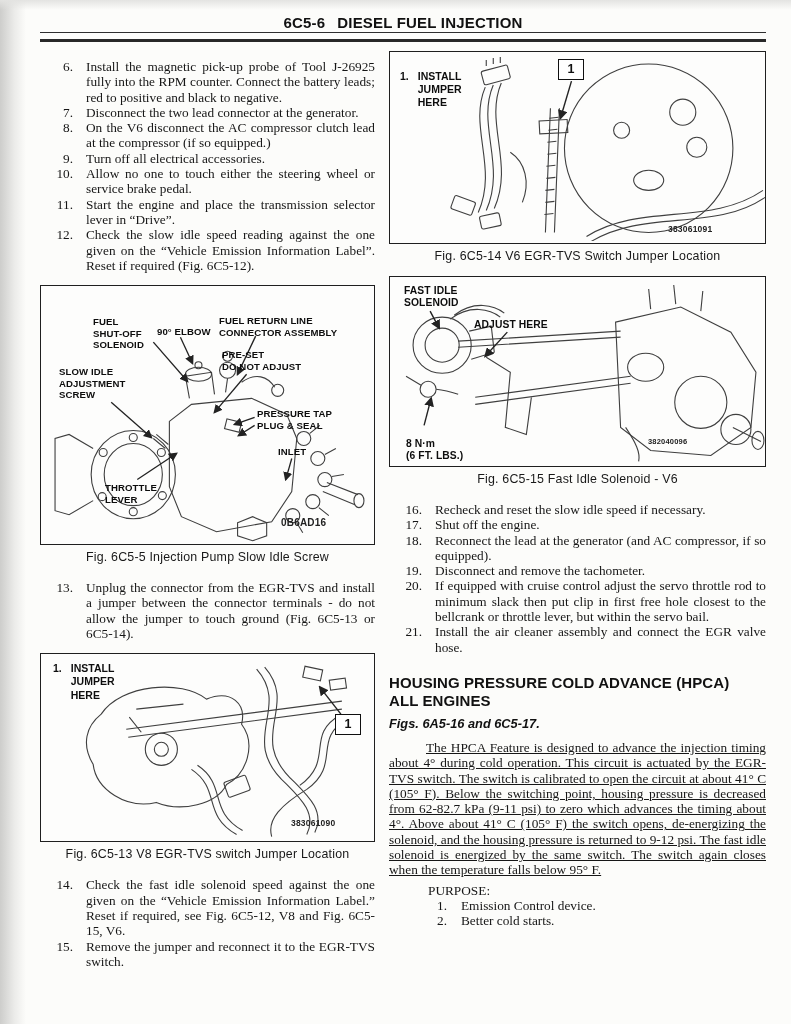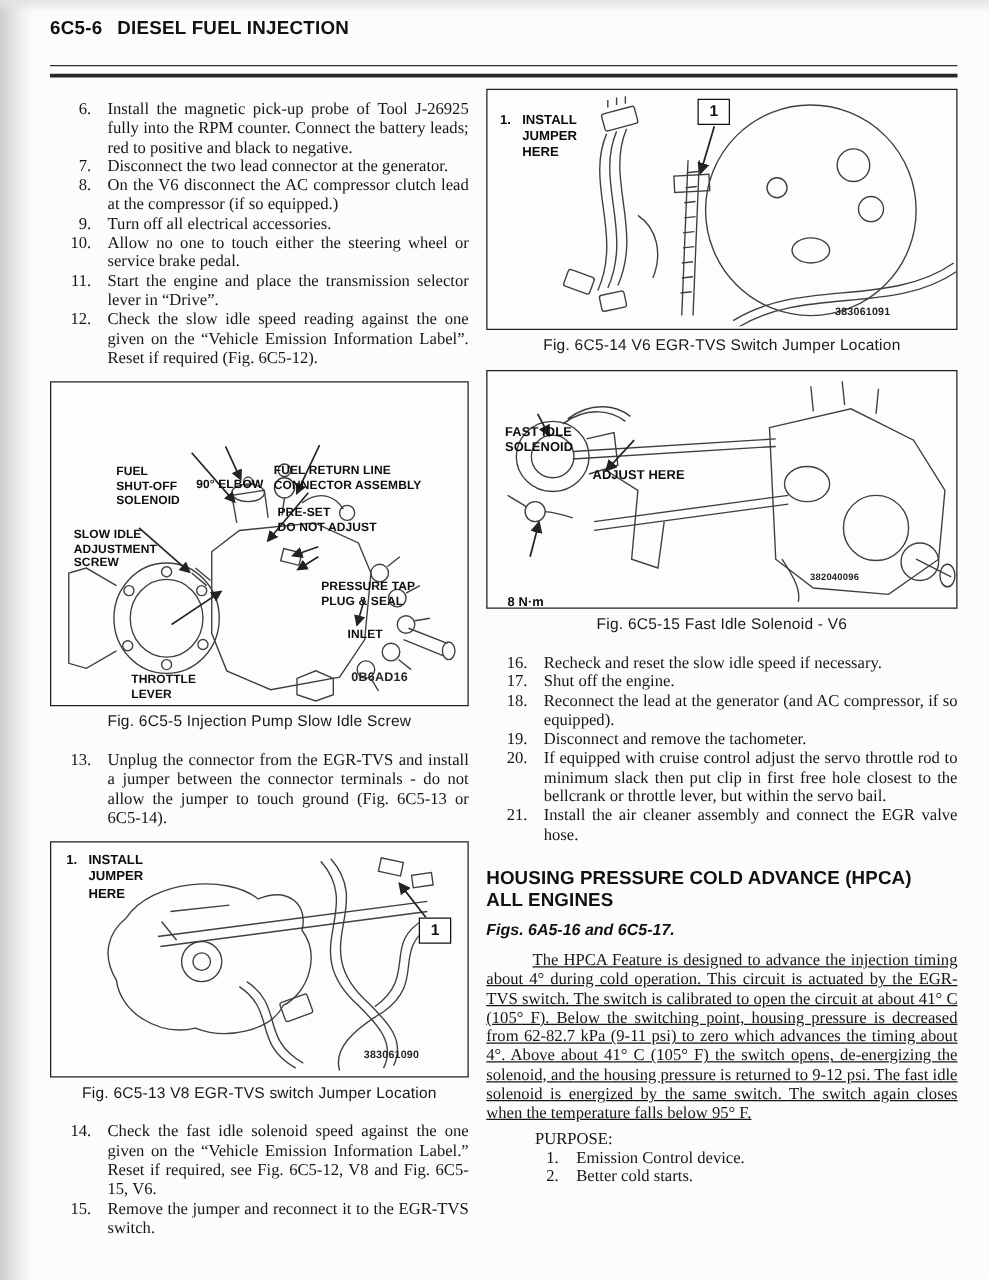--- a/index.html
+++ b/index.html
@@ -6,41 +6,41 @@
   body{background:#efefed;font-family:"Liberation Serif",serif;}
   .page{position:relative;width:791px;height:1024px;background:#fcfcfa;color:#161616;overflow:hidden;margin:0 auto;}
   .scan-edge{position:absolute;left:0;top:0;bottom:0;width:26px;
     background:linear-gradient(to right,#cdcdcb,#ebebe9 55%,rgba(235,235,233,0));}
   .scan-top{position:absolute;left:0;top:0;right:0;height:10px;
     background:linear-gradient(to bottom,#e3e3e1,rgba(227,227,225,0));}
   .content{position:absolute;left:40px;top:14px;width:726px;}
 
   
   .hdr{font:bold 15px/18px "Liberation Sans",sans-serif;letter-spacing:.2px;color:#111;
-    padding-bottom:20px;border-bottom:1.2px solid #2e2e2e;}
+    padding-bottom:0;border-bottom:1.2px solid #2e2e2e;text-align:center;}
   .hdr .sec{margin-right:12px;}
   .hdr-rule{height:3px;background:#282828;margin-top:6px;}
 
   
   .cols{display:flex;gap:14px;margin-top:9px;}
   .col-l{width:335px;}
   .col-r{width:377px;}
 
   
   .steps{font-size:13.3px;line-height:15.3px;}
   .step{display:flex;}
   .step .n{flex:0 0 33px;text-align:right;}
   .step .t{flex:1;margin-left:13px;text-align:justify;}
 
   
   .figwrap{margin-top:12px;}
   .figbox{position:relative;border:1.6px solid #1f1f1f;background:#fdfdfc;overflow:hidden;}
   .figbox svg{position:absolute;inset:0;display:block;}
   .flabel{position:absolute;font:bold 9.6px/1.2 "Liberation Sans",sans-serif;color:#0d0d0d;
-    white-space:pre-line;letter-spacing:.1px;margin-top:36px;}
+    white-space:pre-line;letter-spacing:.1px;}
   .flabel.big{font-size:10.3px;}
   .jlabel{position:absolute;display:flex;font:bold 10.5px/1.25 "Liberation Sans",sans-serif;color:#0d0d0d;}
   .jlabel .jn{margin-right:9px;}
   .jlabel .jt{white-space:pre-line;}
   .fcode{position:absolute;font:bold 8.5px "Liberation Sans",sans-serif;color:#222;letter-spacing:.2px;}
   .fcode.big{font-size:10px;}
   .callout{position:absolute;width:24px;height:19px;border:1.8px solid #101010;background:#fff;
     font:bold 12.5px/19px "Liberation Sans",sans-serif;text-align:center;color:#101010;}
   .fcap{font:12.4px/15px "Liberation Sans",sans-serif;color:#191919;text-align:center;
     margin-top:5px;letter-spacing:.2px;}
@@ -312,21 +312,21 @@
               </g>
               <g stroke="#222" stroke-width="1.4" fill="none" marker-end="url(#ah15)">
                 <path d="M40,34 L49,51"></path>
                 <path d="M117,55 L95,79"></path>
                 <path d="M34,148 L41,121"></path>
               </g>
             </svg>
             <div class="flabel big" style="left:14px;top:8px">FAST IDLE
 SOLENOID</div>
             <div class="flabel big" style="left:84px;top:42px">ADJUST HERE</div>
-            <div class="flabel big" style="left:16px;top:144px">8 N·m
+            <div class="flabel big" style="left:16px;top:161px">8 N·m
 (6 FT. LBS.)</div>
             <div class="fcode" style="left:258px;top:160px;font-size:7.5px">382040096</div>
           </div>
           <div class="fcap">Fig. 6C5-15 Fast Idle Solenoid - V6</div>
         </div>
 
         <div class="steps" style="margin-top:15px">
           <div class="step">
               <span class="n">16.</span>
               <span class="t">Recheck and reset the slow idle speed if necessary.</span>

